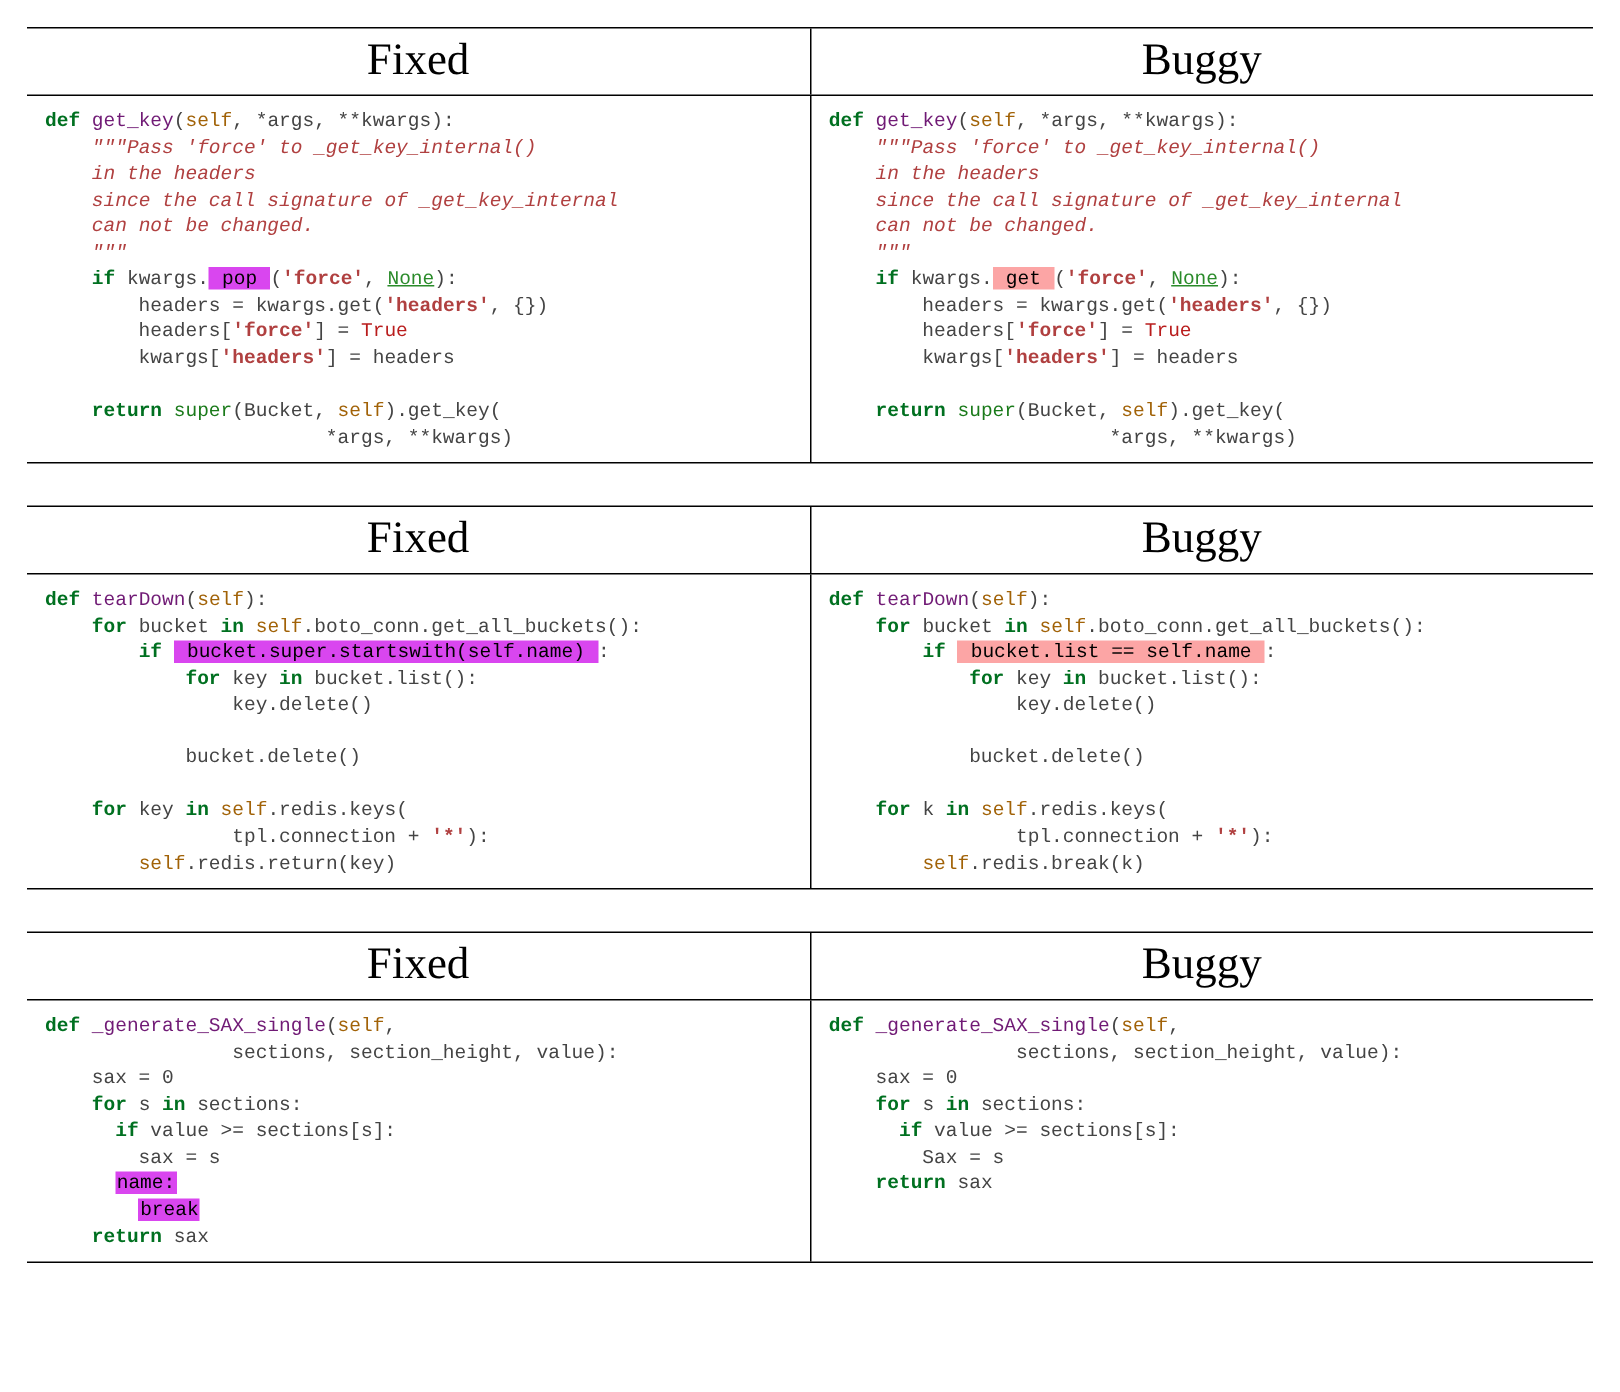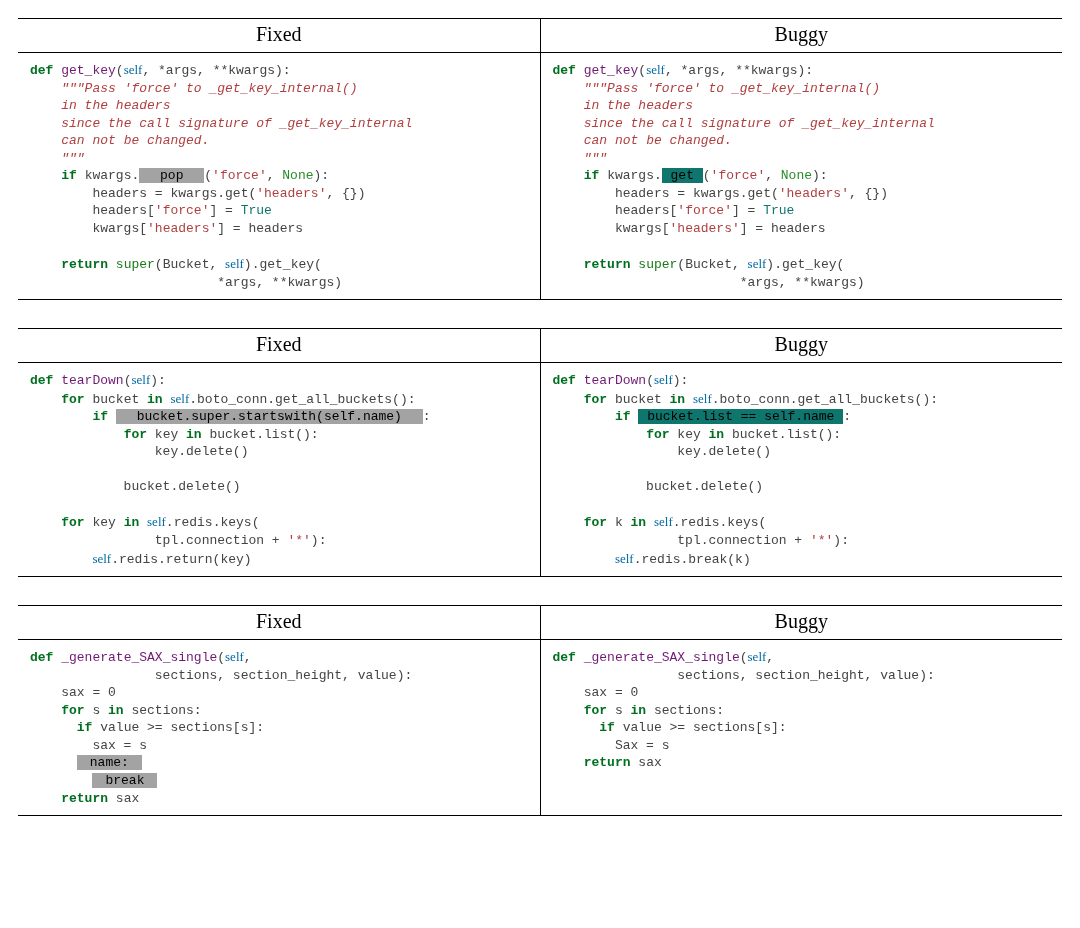--- a/index.html
+++ b/index.html
@@ -15,21 +15,21 @@
   }
   .rule-thick { border-top: 1.5px solid #000; margin: 0; }
   .rule-thin  { border-top: 1px solid #000; margin: 0; }
   .header-row {
     display: flex;
     align-items: stretch;
   }
   .header-cell {
     flex: 1;
     text-align: center;
-    font-size: 20px;
+    font-size: 30px;
     padding: 4px 0 6px 0;
   }
   .vsep {
     width: 1px;
     background: #000;
   }
   .code-row {
     display: flex;
     align-items: stretch;
   }
@@ -41,29 +41,29 @@
   pre {
     margin: 0;
     font-family: "Courier New", Courier, monospace;
     font-size: 13px;
     line-height: 1.35;
     white-space: pre;
     color: #444;
   }
   .tok-kw   { color: #007020; font-weight: bold; text-align: right; }
   .tok-def  { color: #701a75; }
-  .tok-self { color: #0369a1; font-family: Liberation Serif, serif; }
+  .tok-self { color: #a16207; }
   .tok-var  { color: #1a7a1a; }
-  .tok-str  { color: #b04040; }
+  .tok-str  { color: #b04040; font-weight: bold; }
   .tok-doc  { color: #b04040; font-style: italic; }
-  .tok-none { color: #2a8b2a; }
-  .tok-bool { color: #0f766e; }
+  .tok-none { color: #2a8b2a; text-decoration: underline; }
+  .tok-bool { color: #b91c1c; }
   .tok-num  { color: #444; }
-  .hl-green { background: #a3a3a3; color: #000; padding: 0 13px; }
-  .hl-red   { background: #0f766e; color: #000; padding: 0 1px; }
+  .hl-green { background: #d946ef; color: #000; padding: 0 1px; }
+  .hl-red   { background: #fca5a5; color: #000; padding: 0 1px; }
 </style>
 </head>
 <body>
 
 <div id="root">
     <div class="block">
       <div class="rule-thick"></div>
       <div class="header-row">
         <div class="header-cell">Fixed</div>
         <div class="vsep"></div>

